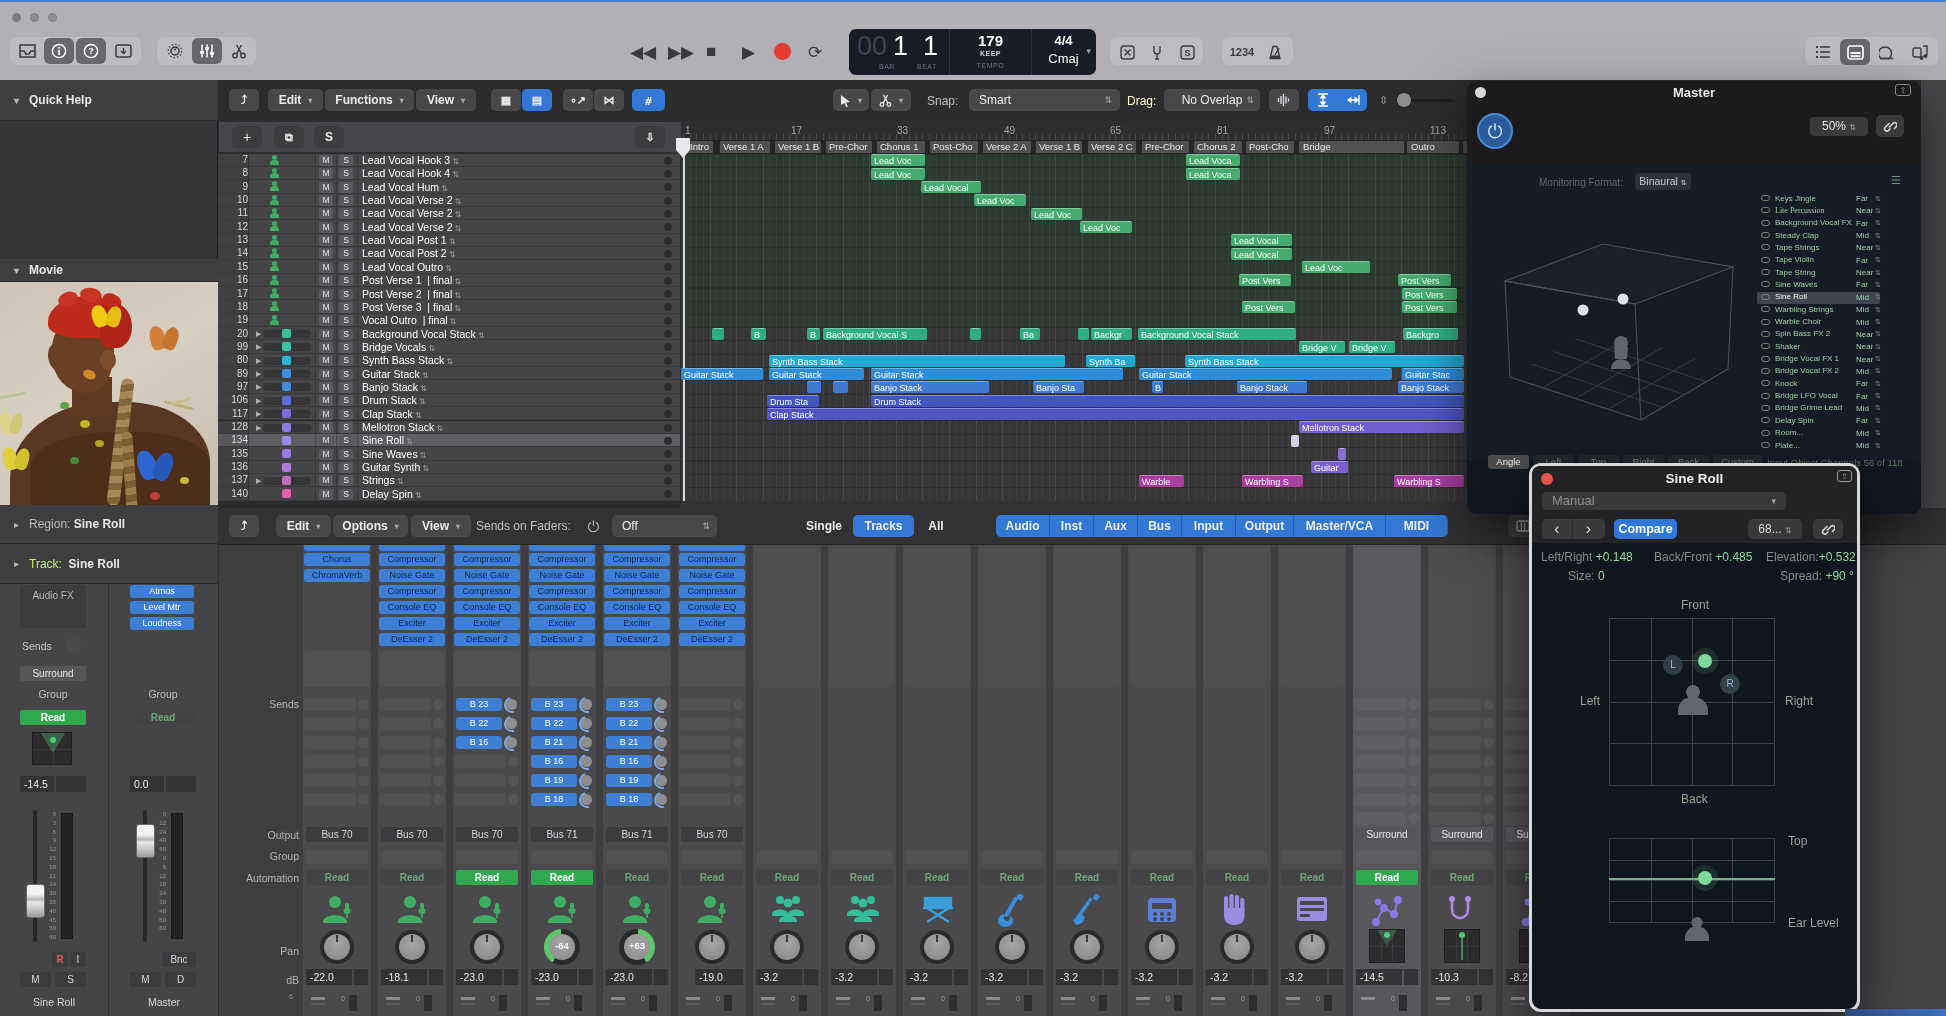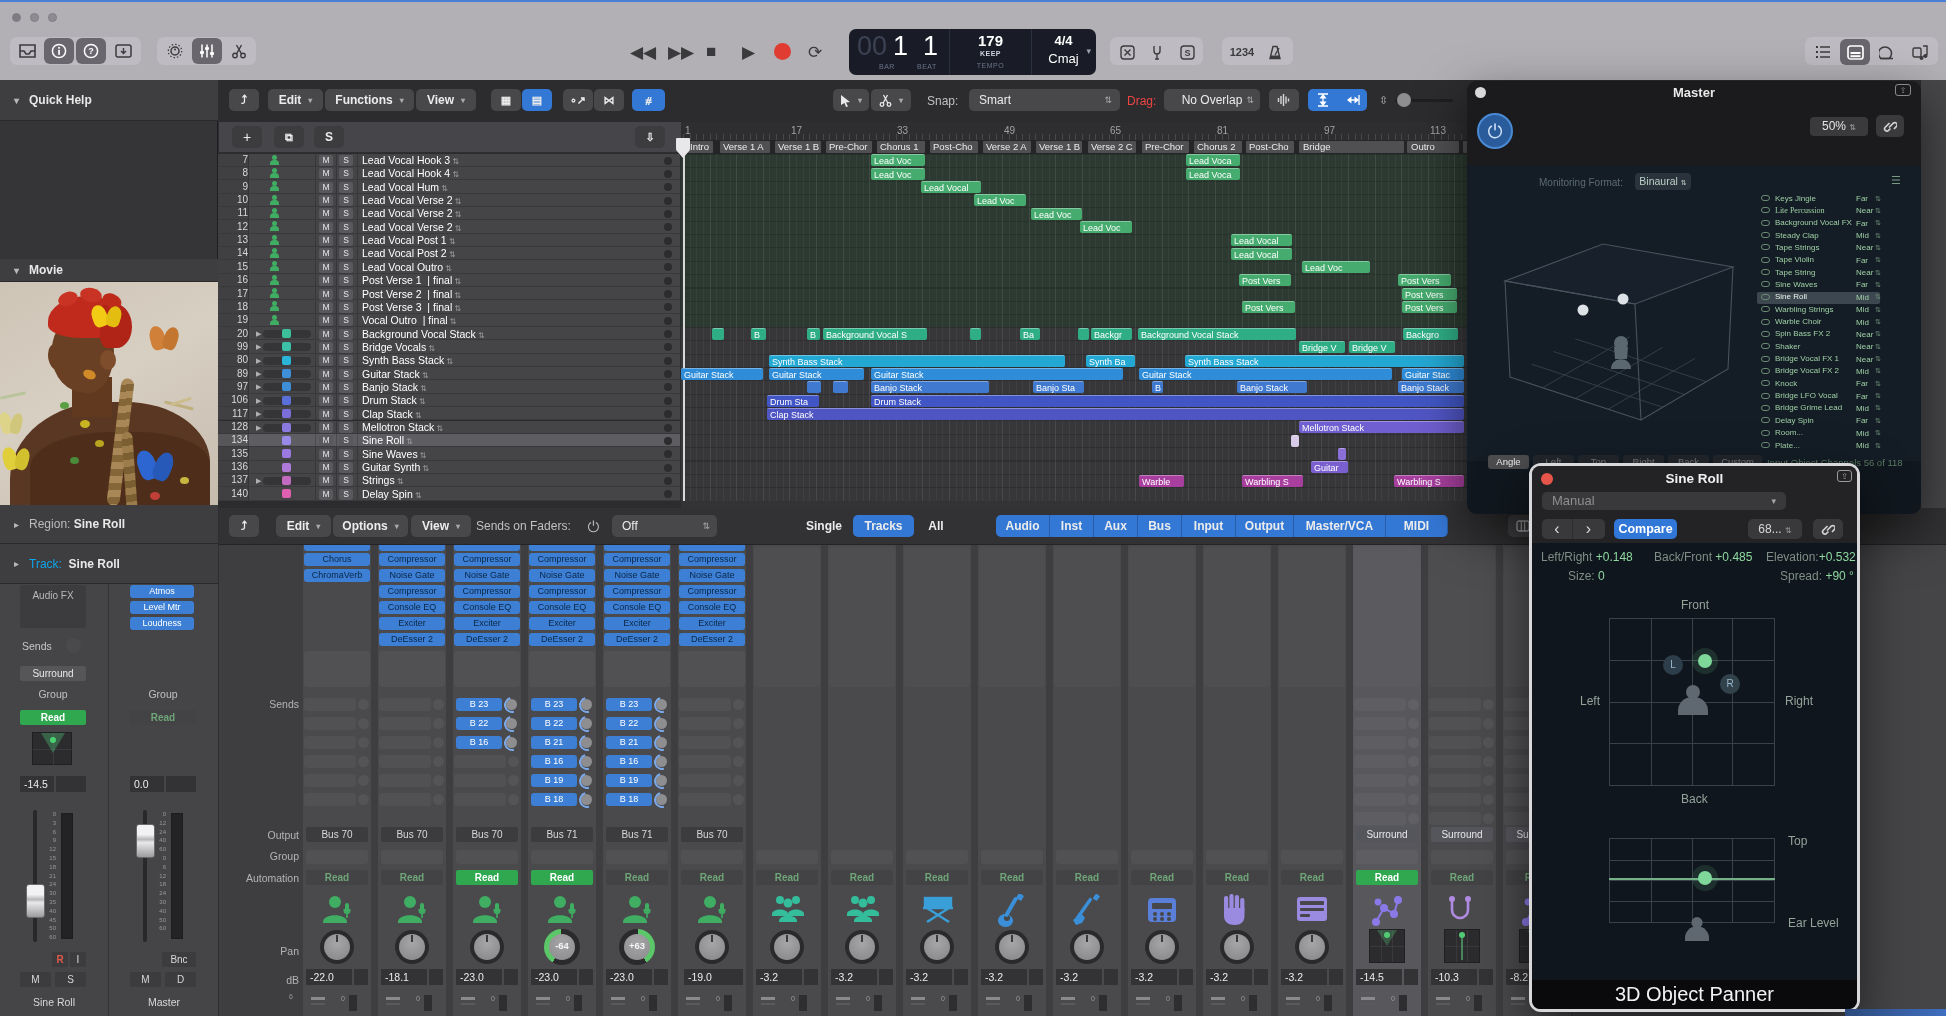--- a/index.html
+++ b/index.html
@@ -265,21 +265,21 @@
    <div class="abs" style="left:170px;top:118px;width:22px;height:3px;background:#ccbc8c;border-radius:2px;transform:rotate(-18deg);"></div>
    <div class="abs" style="left:83px;top:88px;width:13px;height:9px;background:#d08a28;border-radius:50%;transform:rotate(22deg);"></div>
    <div class="abs" style="left:60px;top:120px;width:9px;height:7px;background:#5aa042;border-radius:50%;"></div>
    <div class="abs" style="left:80px;top:138px;width:10px;height:8px;background:#c8b422;border-radius:50%;"></div>
    <div class="abs" style="left:95px;top:158px;width:9px;height:7px;background:#b8a41e;border-radius:50%;"></div>
    <div class="abs" style="left:70px;top:175px;width:9px;height:7px;background:#4a8a3a;border-radius:50%;"></div>
    <div class="abs" style="left:150px;top:210px;width:10px;height:8px;background:#c04038;border-radius:50%;"></div>
    <div class="abs" style="left:180px;top:195px;width:9px;height:7px;background:#c8b840;border-radius:50%;"></div>
  </div>
  <div class="abs hdr" style="left:0;top:425px;width:218px;height:39px;font-weight:normal;"><span class="chev">▸</span><span style="color:#bcbcbe;">Region:</span>&nbsp;<b>Sine Roll</b></div>
- <div class="abs hdr" style="left:0;top:464px;width:218px;height:40px;font-weight:normal;"><span class="chev">▸</span><span style="color:#0ea5e9;">Track:</span>&nbsp;&nbsp;<b>Sine Roll</b></div>
+ <div class="abs hdr" style="left:0;top:464px;width:218px;height:40px;font-weight:normal;"><span class="chev">▸</span><span style="color:#bef264;">Track:</span>&nbsp;&nbsp;<b>Sine Roll</b></div>
 
  <div class="abs" style="left:0;top:504px;width:218px;height:432px;background:#454548;">
   <div class="abs" style="left:108px;top:0;width:1px;height:432px;background:#333335;"></div>
 
   <div class="abs" style="left:20px;top:1px;width:66px;height:43px;background:#3c3c3f;border-radius:3px;color:#b8b8ba;font-size:10px;text-align:center;padding-top:5px;">Audio FX</div>
   <div class="abs" style="left:22px;top:56px;color:#c8c8ca;font-size:10.5px;">Sends</div>
   <div class="abs" style="left:66px;top:54px;width:15px;height:15px;border-radius:50%;background:#4a4a4d;"></div>
   <div class="abs busbox" style="left:20px;top:82px;width:66px;background:#565659;color:#e8e8ea;">Surround</div>
   <div class="abs" style="left:20px;top:104px;width:66px;color:#c0c0c2;font-size:10.5px;text-align:center;">Group</div>
   <div class="abs readb on" style="left:20px;top:126px;width:66px;">Read</div>
@@ -341,21 +341,21 @@
           <g fill="none" stroke="#e8e8ea" stroke-width="1.3">
             <circle cx="3" cy="10.5" r="1.8"></circle>
             <circle cx="10" cy="10.5" r="1.8"></circle>
             <path d="M4.2 9 L8.5 1 M8.8 9 L4.5 1"></path>
           </g>
         </svg>
         <span class="mchev">▾</span>
       </div>
  <div class="abs" style="left:708px;top:14px;color:#c0c0c2;font-size:12px;">Snap:</div>
  <div class="abs menu" style="left:750px;top:9px;width:151px;font-weight:normal;justify-content:flex-start;padding-left:10px;">Smart<span class="abs" style="right:8px;color:#a8a8aa;font-size:9px;">⇅</span></div>
- <div class="abs" style="left:908px;top:14px;color:#ef4444;font-size:12px;">Drag:</div>
+ <div class="abs" style="left:908px;top:14px;color:#fef9c3;font-size:12px;">Drag:</div>
  <div class="abs menu" style="left:945px;top:9px;width:96px;font-weight:normal;">No Overlap<span class="abs" style="right:6px;color:#a8a8aa;font-size:9px;">⇅</span></div>
  <div class="abs menu" style="left:1050px;top:9px;width:30px;">
         <svg width="14" height="14" viewBox="0 0 14 14">
           <g stroke="#d8d8da" stroke-width="1.4">
             <path d="M1.5 5 v4 M4 3 v8 M6.5 1 v12 M9 3.5 v7 M11.5 5.5 v3"></path>
           </g>
         </svg>
       </div>
  <div class="abs menu" style="left:1089px;top:9px;width:30px;background:#3478d6;border-radius:5px 0 0 5px;">
         <svg width="12" height="14" viewBox="0 0 12 14">
@@ -1024,21 +1024,21 @@
         <div class="abs" style="left:17px;top:349px;width:34px;height:34px;"><svg width="34" height="34" viewBox="0 0 34 34">
             <g fill="#3fae62">
               <circle cx="15" cy="8" r="6"></circle>
               <path d="M3 28c0-9 24-9 24 0v1H3z"></path>
               <rect x="25" y="9" width="4" height="10" rx="2"></rect>
               <rect x="26.2" y="19" width="1.6" height="5"></rect>
               <path d="M23.5 15v1.5a3.5 3.5 0 0 0 7 0V15h-1.5v1.5a2 2 0 0 1-4 0V15z"></path>
             </g>
           </svg></div>
         <div class="abs pan" style="left:17px;top:385px;"></div>
-        <div class="abs dbbox" style="left:6px;top:424px;width:46px;">-19.0</div>
+        <div class="abs dbbox" style="left:17px;top:424px;width:46px;">-19.0</div>
         <div class="abs dbbox" style="left:51px;top:424px;width:14px;"></div>
         <div class="abs" style="left:8px;top:452px;width:14px;height:3px;background:#8a8a8c;"></div>
         <div class="abs" style="left:8px;top:458px;width:14px;height:2px;background:#5a5a5c;"></div>
         <div class="abs" style="left:38px;top:450px;color:#9a9a9c;font-size:7px;">0</div>
         <div class="abs" style="left:46px;top:450px;width:8px;height:16px;background:#2e2e30;"></div>
       </div>
       <div class="abs" style="left:534px;top:37px;width:68px;height:471px;background:#4a4a4d;">
         <div class="abs eslot" style="left:1px;top:2px;width:66px;height:140px;background:rgba(255,255,255,.025);"></div>
         <div class="abs eslot" style="left:3px;top:305px;width:62px;height:14px;"></div>
         <div class="abs readb" style="left:3px;top:325px;width:62px;">Read</div>
@@ -1538,15 +1538,14 @@
  <div class="abs srlab" style="left:48px;top:228px;color:#93a39a;">Left</div>
  <div class="abs srlab" style="left:253px;top:228px;color:#93a39a;">Right</div>
  <div class="abs srlab" style="left:149px;top:326px;color:#93a39a;">Back</div>
 
  <div class="abs grid2" style="left:77px;top:372px;width:166px;height:85px;"></div>
  <div class="abs" style="left:77px;top:412px;width:166px;height:1.5px;background:#76b088;"></div>
  <div class="abs" style="left:166px;top:405px;width:14px;height:14px;border-radius:50%;background:#7ed89a;box-shadow:0 0 0 6px rgba(110,200,140,.15);"></div>
  <div class="abs srlab" style="left:256px;top:368px;color:#93a39a;">Top</div>
  <div class="abs srlab" style="left:256px;top:450px;color:#93a39a;">Ear Level</div>
  <div class="abs head" style="left:150px;top:448px;transform:scale(.8);"></div>
- <div class="abs" style="left:0;top:514px;width:325px;height:29px;background:#0a0a0c;border-radius:0 0 8px 8px;color:#f2f2f4;font-size:20px;text-align:center;line-height:29px;">3D Object Panner</div>
 </div>
 <div class="abs" style="left:1845px;top:1009px;width:101px;height:7px;background:linear-gradient(90deg,#2c4a7c,#3f6fc0);"></div>
   </div>
 </body></html>

